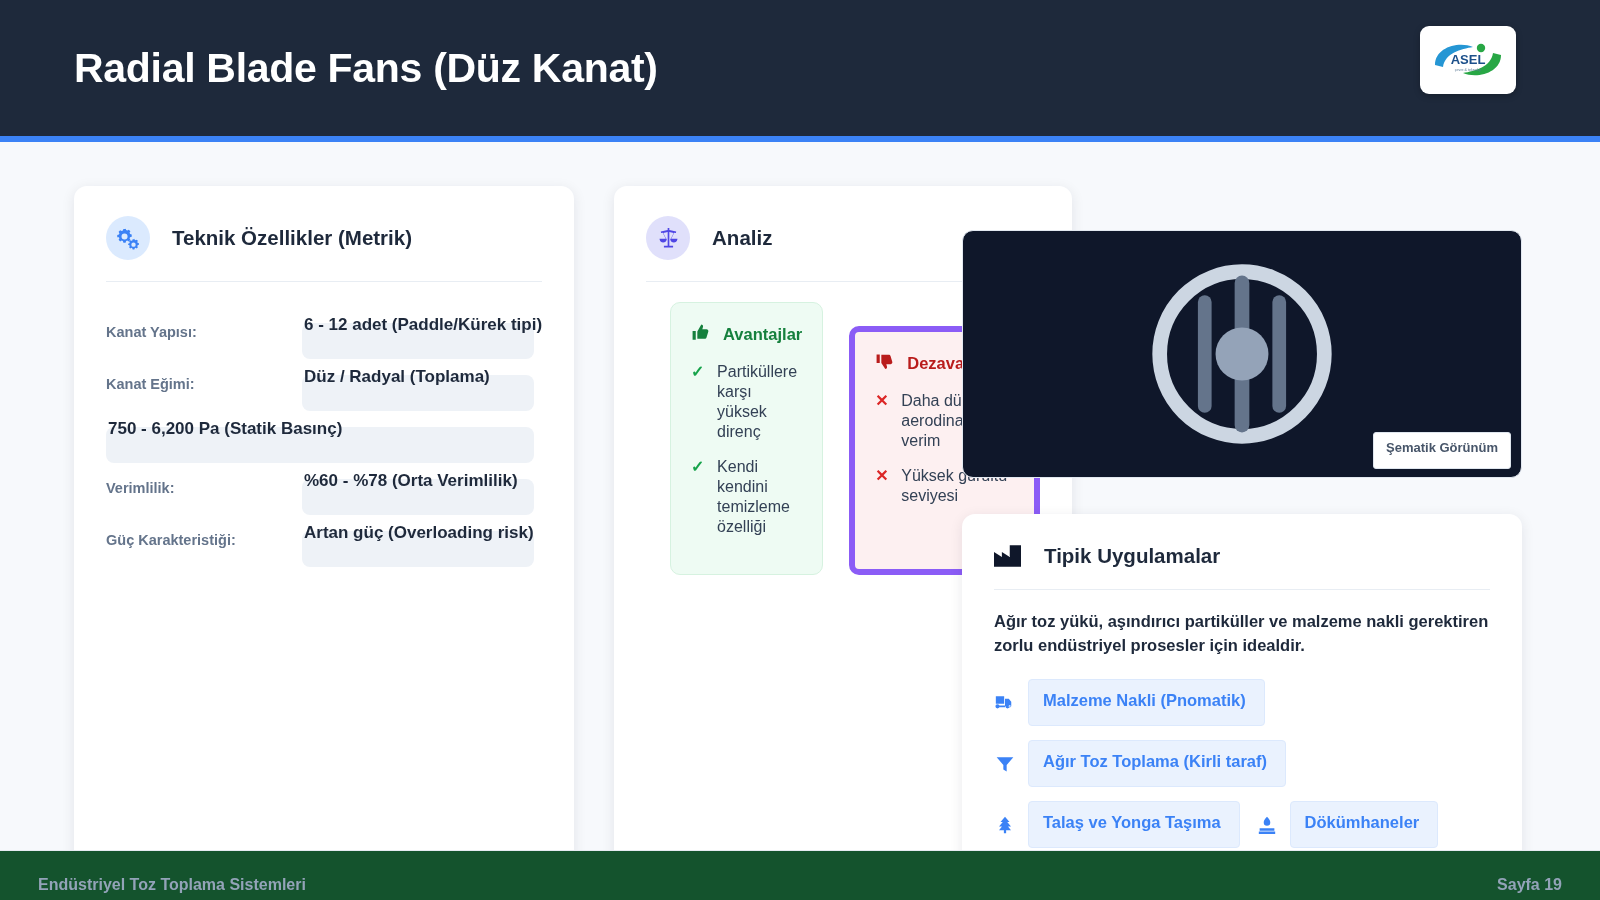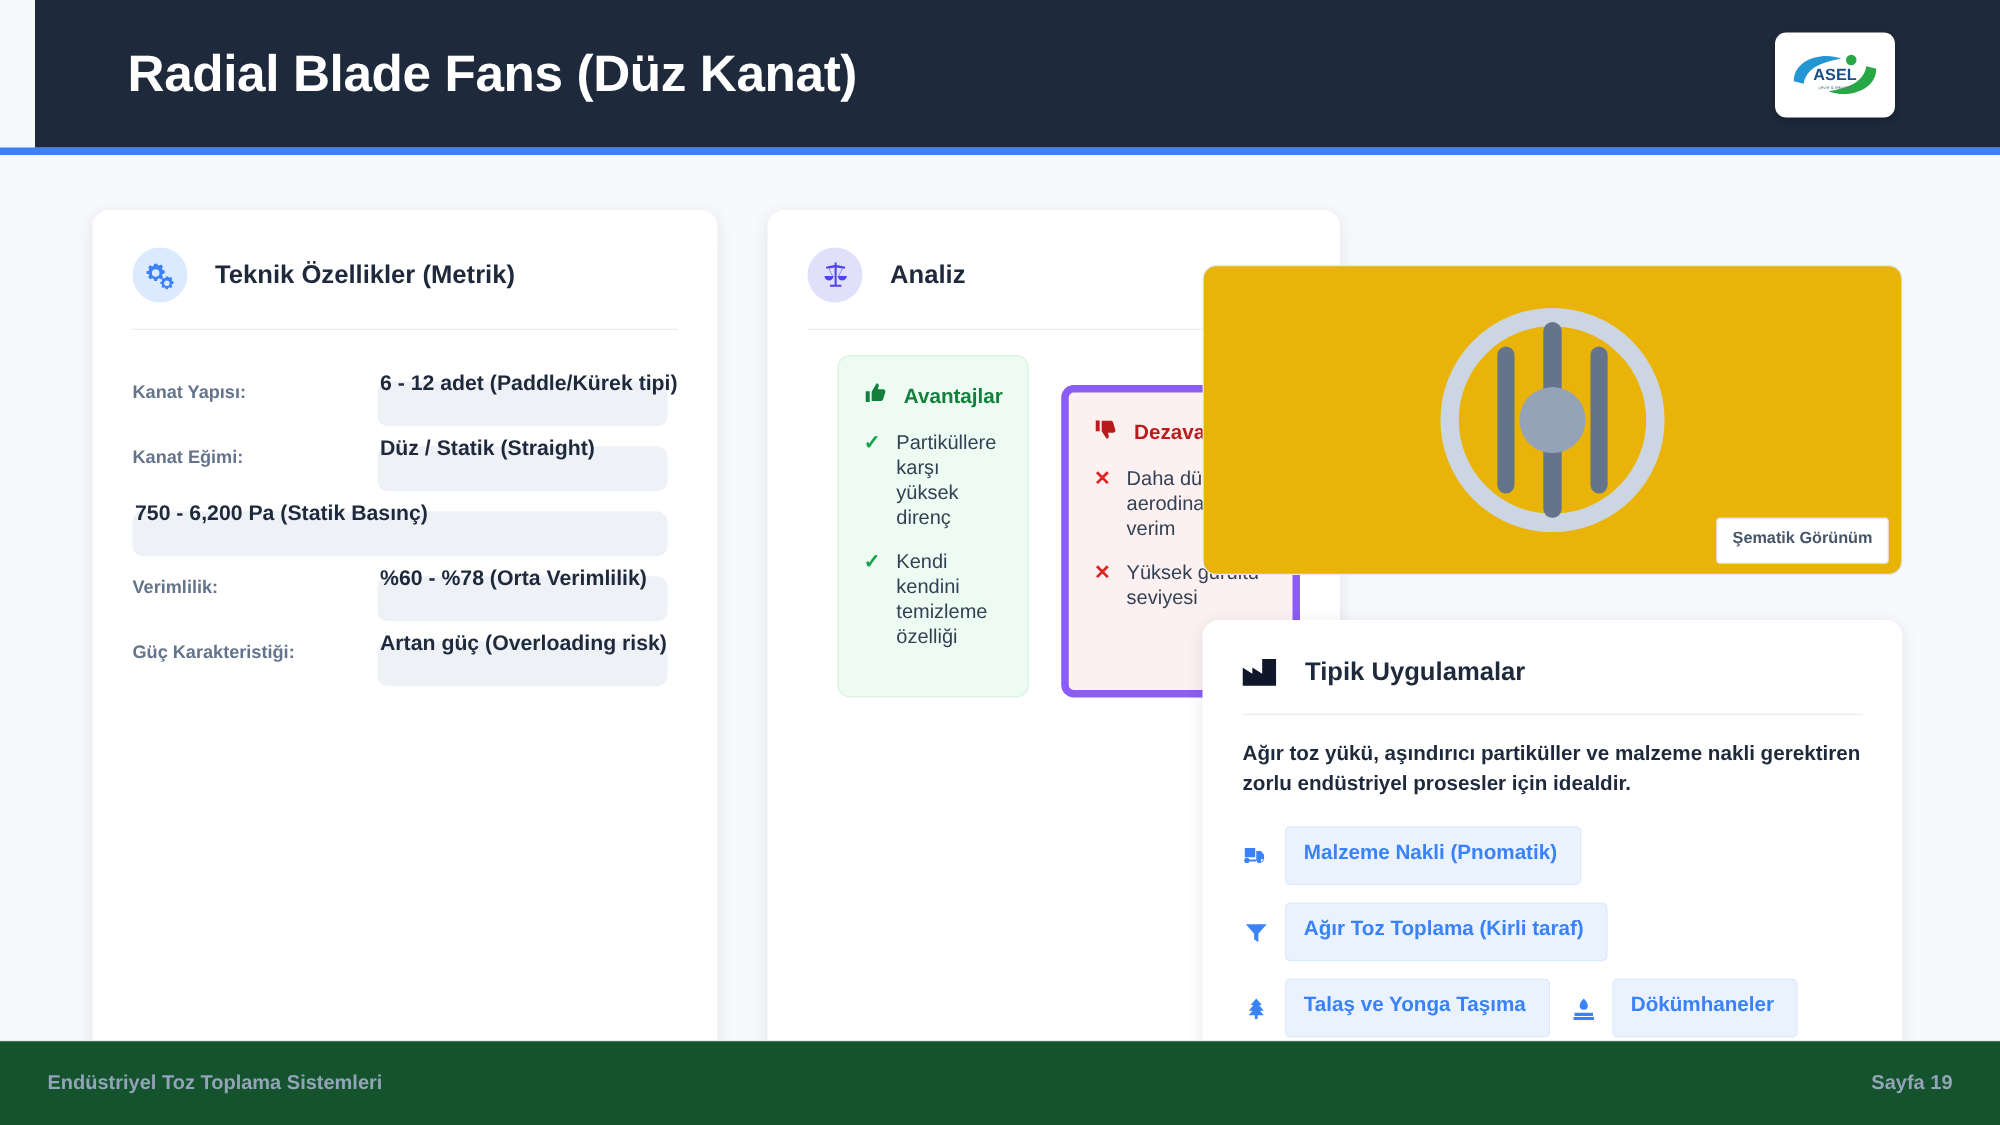--- a/index.html
+++ b/index.html
@@ -6,26 +6,25 @@
   html, body {
     width: 1600px; height: 900px;
     font-family: "Liberation Sans", sans-serif;
     background: #f7f9fc;
     overflow: hidden;
   }
 
   
   .header {
     position: relative;
-    height: 118px;
+    height: 136px;
     background: #1e293b;
     display: flex;
     align-items: center;
     padding: 0 74px;
-    margin-left: 28px;
   }
   .header-title {
     color: #ffffff;
     font-size: 41px;
     font-weight: bold;
     letter-spacing: -0.3px;
   }
   .accent-bar { height: 6px; background: #3b82f6; width: 100%; }
 
   .logo-box {
@@ -102,21 +101,21 @@
   .cons .an-label { color: #b91c1c; }
   .an-item { display: flex; align-items: flex-start; gap: 12px; margin-bottom: 15px; }
   .an-mark { font-size: 16px; font-weight: bold; line-height: 1.25; flex: none; width: 14px; }
   .pros .an-mark { color: #16a34a; }
   .cons .an-mark { color: #dc2626; }
   .an-text { font-size: 16px; color: #334155; line-height: 1.25; }
 
   
   .schematic-card {
     position: relative;
-    background: #eab308;
+    background: #0f172a;
     border: 1px solid #e2e8f0;
     border-radius: 11px;
     height: 276px;
     display: flex; align-items: center; justify-content: center; margin-top: 44px;
   }
   .schem-caption {
     position: absolute; right: 10px; bottom: 8px;
     background: #ffffff;
     border: 1px solid #dfe6ee;
     border-radius: 3px;
@@ -200,21 +199,21 @@
           <div class="spec-key">Kanat Yapısı:</div>
           <div class="spec-val-wrap">
             <div class="spec-pill"></div>
             <div class="spec-val">6 - 12 adet (Paddle/Kürek tipi)</div>
           </div>
         </div>
         <div class="spec-row">
           <div class="spec-key">Kanat Eğimi:</div>
           <div class="spec-val-wrap">
             <div class="spec-pill"></div>
-            <div class="spec-val">Düz / Statik (Straight)</div>
+            <div class="spec-val">Düz / Radyal (Toplama)</div>
           </div>
         </div>
         <div class="spec-row">
           <div class="spec-val-wrap">
             <div class="spec-pill"></div>
             <div class="spec-val">750 - 6,200 Pa (Statik Basınç)</div>
           </div>
         </div>
         <div class="spec-row">
           <div class="spec-key">Verimlilik:</div>

